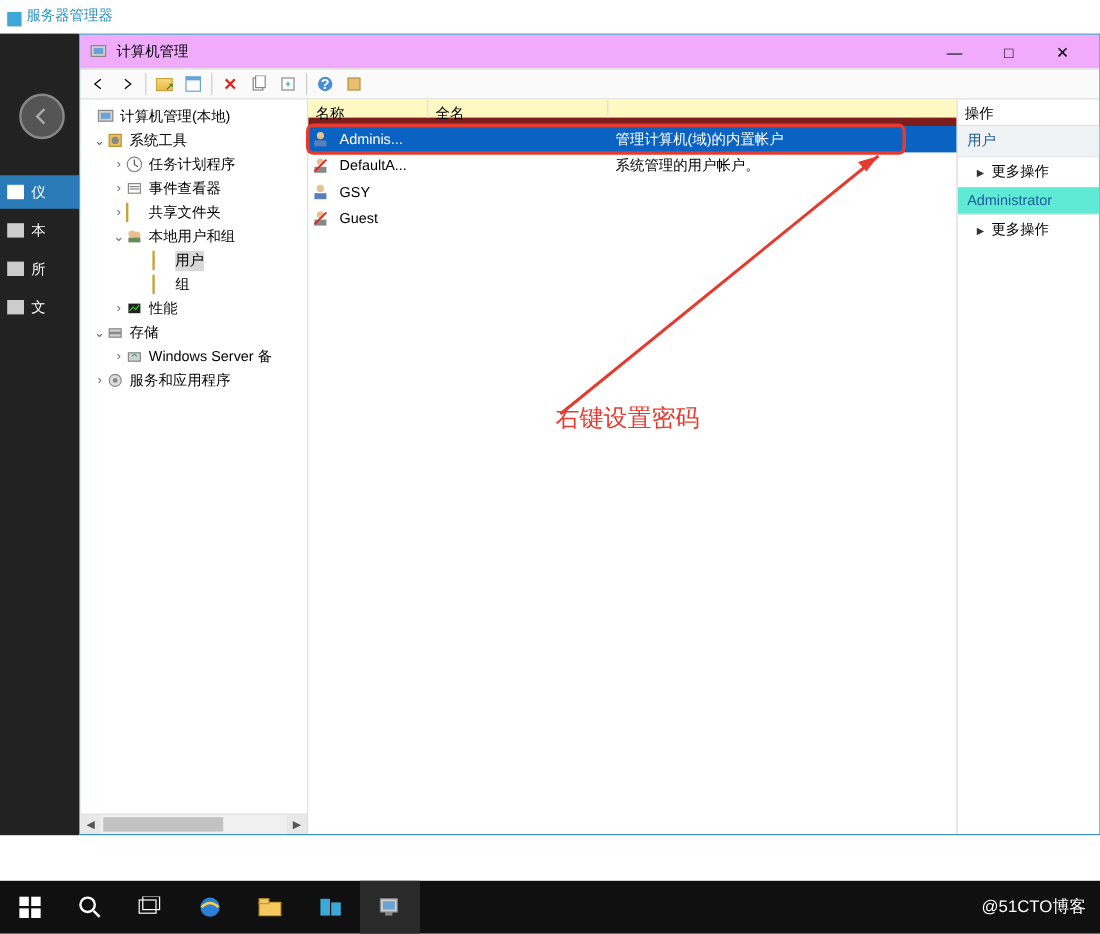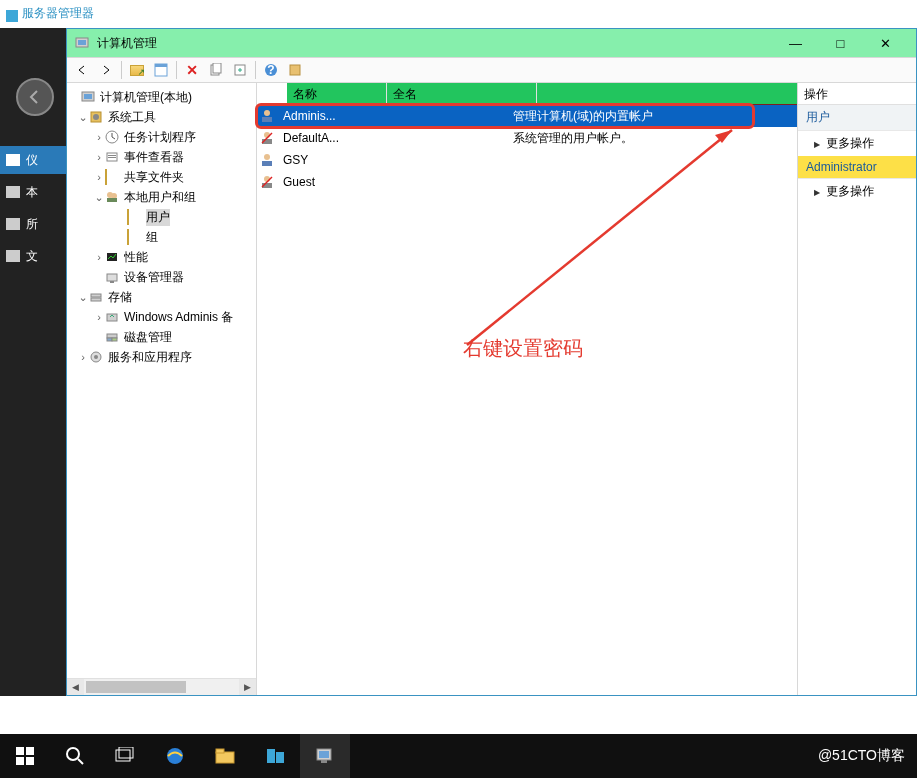--- a/index.html
+++ b/index.html
@@ -10,21 +10,21 @@
 .server-mgr-title .sm-icon { width:12px; height:12px; background:#3da7d8; }
 .back-circle { position:absolute; left:16px; top:50px; width:38px; height:38px; border:2px solid #888; border-radius:50%; display:flex; align-items:center; justify-content:center; color:#888; font-size:18px; background:#555; }
 .sidebar-back { position:absolute; left:0; top:28px; width:66px; height:668px; background:#222; }
 .sidebar-back .srow { position:absolute; left:0; width:66px; height:28px; display:flex; align-items:center; padding-left:6px; gap:6px; color:#000; }
 .sidebar-back .srow.sel { background:#2a7ab8; color:#fff; }
 .sidebar-back .srow .sq { width:14px; height:12px; background:#000; }
 .sidebar-back .srow.sel .sq { background:#fff; }
 
 
 .cm-win { position:absolute; left:66px; top:28px; width:851px; height:668px; border:1px solid #3a93c2; background:#fff; display:flex; flex-direction:column; }
-.cm-title { height:28px; display:flex; align-items:center; padding:0 8px; color:#000; background:#86efac;justify-content:center; }
+.cm-title { height:28px; display:flex; align-items:center; padding:0 8px; color:#000; background:#f0abfc;justify-content:center; }
 .cm-title .cm-icon { width:16px; height:14px; margin-right:6px; display:inline-block; }
 .cm-title .spacer { flex:1; }
 .cm-title .winbtn { width:45px; height:28px; display:flex; align-items:center; justify-content:center; font-size:13px; }
 
 .cm-menu { height:24px; display:flex; align-items:center; padding:0 8px; gap:2px; }
 .cm-menu span { padding:2px 6px; }
 
 .cm-toolbar { height:26px; border-top:1px solid #d8d8d8; border-bottom:1px solid #d8d8d8; display:flex; align-items:center; padding:0 4px; gap:2px; background:#fafafa; }
 .cm-toolbar .tbtn { width:22px; height:20px; display:flex; align-items:center; justify-content:center; }
 .cm-toolbar .sep { width:1px; height:18px; background:#ccc; margin:0 2px; }
@@ -39,38 +39,38 @@
 .tnode .ticon { width:16px; height:14px; margin-right:3px; display:inline-block; }
 .tnode .tlabel { overflow:hidden; text-overflow:clip; }
 .tnode.sel { }
 .tnode.sel .tlabel { background:#d8d8d8; }
 .hscroll { height:17px; border-top:1px solid #e0e0e0; position:relative; background:#f0f0f0; }
 .hscroll .harrow { position:absolute; top:0; width:17px; height:16px; background:#e8e8e8; display:flex; align-items:center; justify-content:center; font-size:9px; color:#555;}
 .hscroll .thumb { position:absolute; top:2px; left:19px; width:100px; height:12px; background:#c2c2c2; }
 
 
 .list-panel { flex:1; border-right:1px solid #d8d8d8; display:flex; flex-direction:column; position:relative; background:#fff;}
-.list-head { height:22px; display:flex; border-bottom:1px solid #7f1d1d; background:#22c55e;margin-left:30px; }
+.list-head { height:22px; display:flex; border-bottom:7px solid #7f1d1d; background:#fef9c3; }
 .list-head .col { border-right:1px solid #e0e0e0; padding:3px 6px; }
 .list-body { flex:1; position:relative; }
 .lrow { height:22px; display:flex; align-items:center; white-space:nowrap; }
 .lrow .cell { padding:0 6px; overflow:hidden; text-overflow:ellipsis; }
 .lrow .uicon { width:16px; height:16px; margin-left:2px; margin-right:2px; display:inline-block; flex-shrink:0;}
 .lrow.sel { background:#0a63c2; color:#fff; }
 .lrow.sel .cell { color:#fff; }
 
 .annot-box { position:absolute; border:3px solid #e43a2f; border-radius:6px; pointer-events:none; }
 .annot-line { position:absolute; pointer-events:none; }
 .annot-text { position:absolute; color:#e43a2f; font-size:20px; font-weight:400; pointer-events:none; }
 
 
 .actions-panel { width:118px; background:#fff; display:flex; flex-direction:column; }
 .actions-head { height:22px; border-bottom:1px solid #e0e0e0; padding:3px 6px; font-weight:400; }
 .agroup-h { background:#f0f3f5; padding:4px 8px; color:#1a5a9c; border-bottom:1px solid #e8e8e8;}
-.agroup-h.sel { background:#fde047; }
+.agroup-h.sel { background:#5eead4; }
 .aitem { padding:4px 8px 4px 30px; color:#000; }
 .aitem::before { content:"▶"; font-size:8px; color:#333; margin-left:-14px; margin-right:6px;}
 
 
 .taskbar { position:absolute; left:0; bottom:0; width:917px; height:44px; background:#101010; display:flex; align-items:center; }
 .taskbar .tb { width:50px; height:44px; display:flex; align-items:center; justify-content:center; }
 .taskbar .tb.active { background:#2a2a2a; }
 .taskbar .tbfill { flex:1; }
 .watermark { color:#fff; font-size:14px; padding-right:12px; }
 
@@ -256,60 +256,39 @@
         <div class="tnode" style="padding-left:24px">
             <span class="twist">›</span>
             <span class="ticon">
               <svg width="14" height="14">
                 <rect x="2" y="3" width="10" height="8" fill="#222"></rect>
                 <path d="M3 9 L6 6 L8 8 L11 4" stroke="#3c3" fill="none"></path>
               </svg>
             </span>
             <span class="tlabel">性能</span>
           </div>
-        <div class="tnode" style="padding-left:24px">
-            <span class="twist"></span>
-            <span class="ticon">
-              <svg width="14" height="14">
-                <rect x="2" y="4" width="10" height="7" fill="#ddd" stroke="#888"></rect>
-                <rect x="5" y="11" width="4" height="2" fill="#888"></rect>
-              </svg>
-            </span>
-            <span class="tlabel">设备管理器</span>
-          </div>
         <div class="tnode" style="padding-left:8px">
             <span class="twist">⌄</span>
             <span class="ticon">
               <svg width="14" height="14">
                 <rect x="2" y="4" width="10" height="3" fill="#d0d0d0" stroke="#888"></rect>
                 <rect x="2" y="8" width="10" height="3" fill="#d0d0d0" stroke="#888"></rect>
               </svg>
             </span>
             <span class="tlabel">存储</span>
           </div>
         <div class="tnode" style="padding-left:24px">
             <span class="twist">›</span>
             <span class="ticon">
               <svg width="14" height="14">
                 <rect x="2" y="4" width="10" height="7" fill="#d0d0d0" stroke="#888"></rect>
                 <path d="M5 7 L7 5 L9 7" stroke="#3a7" fill="none"></path>
               </svg>
             </span>
-            <span class="tlabel">Windows Adminis 备</span>
-          </div>
-        <div class="tnode" style="padding-left:24px">
-            <span class="twist"></span>
-            <span class="ticon">
-              <svg width="14" height="14">
-                <rect x="2" y="4" width="10" height="4" fill="#ccc" stroke="#888"></rect>
-                <rect x="2" y="8" width="5" height="3" fill="#8ac" stroke="#888"></rect>
-                <rect x="7" y="8" width="5" height="3" fill="#ac8" stroke="#888"></rect>
-              </svg>
-            </span>
-            <span class="tlabel">磁盘管理</span>
+            <span class="tlabel">Windows Server 备</span>
           </div>
         <div class="tnode" style="padding-left:8px">
             <span class="twist">›</span>
             <span class="ticon">
               <svg width="14" height="14">
                 <circle cx="7" cy="7" r="5" fill="#ddd" stroke="#888"></circle>
                 <circle cx="7" cy="7" r="2" fill="#888"></circle>
               </svg>
             </span>
             <span class="tlabel">服务和应用程序</span>

